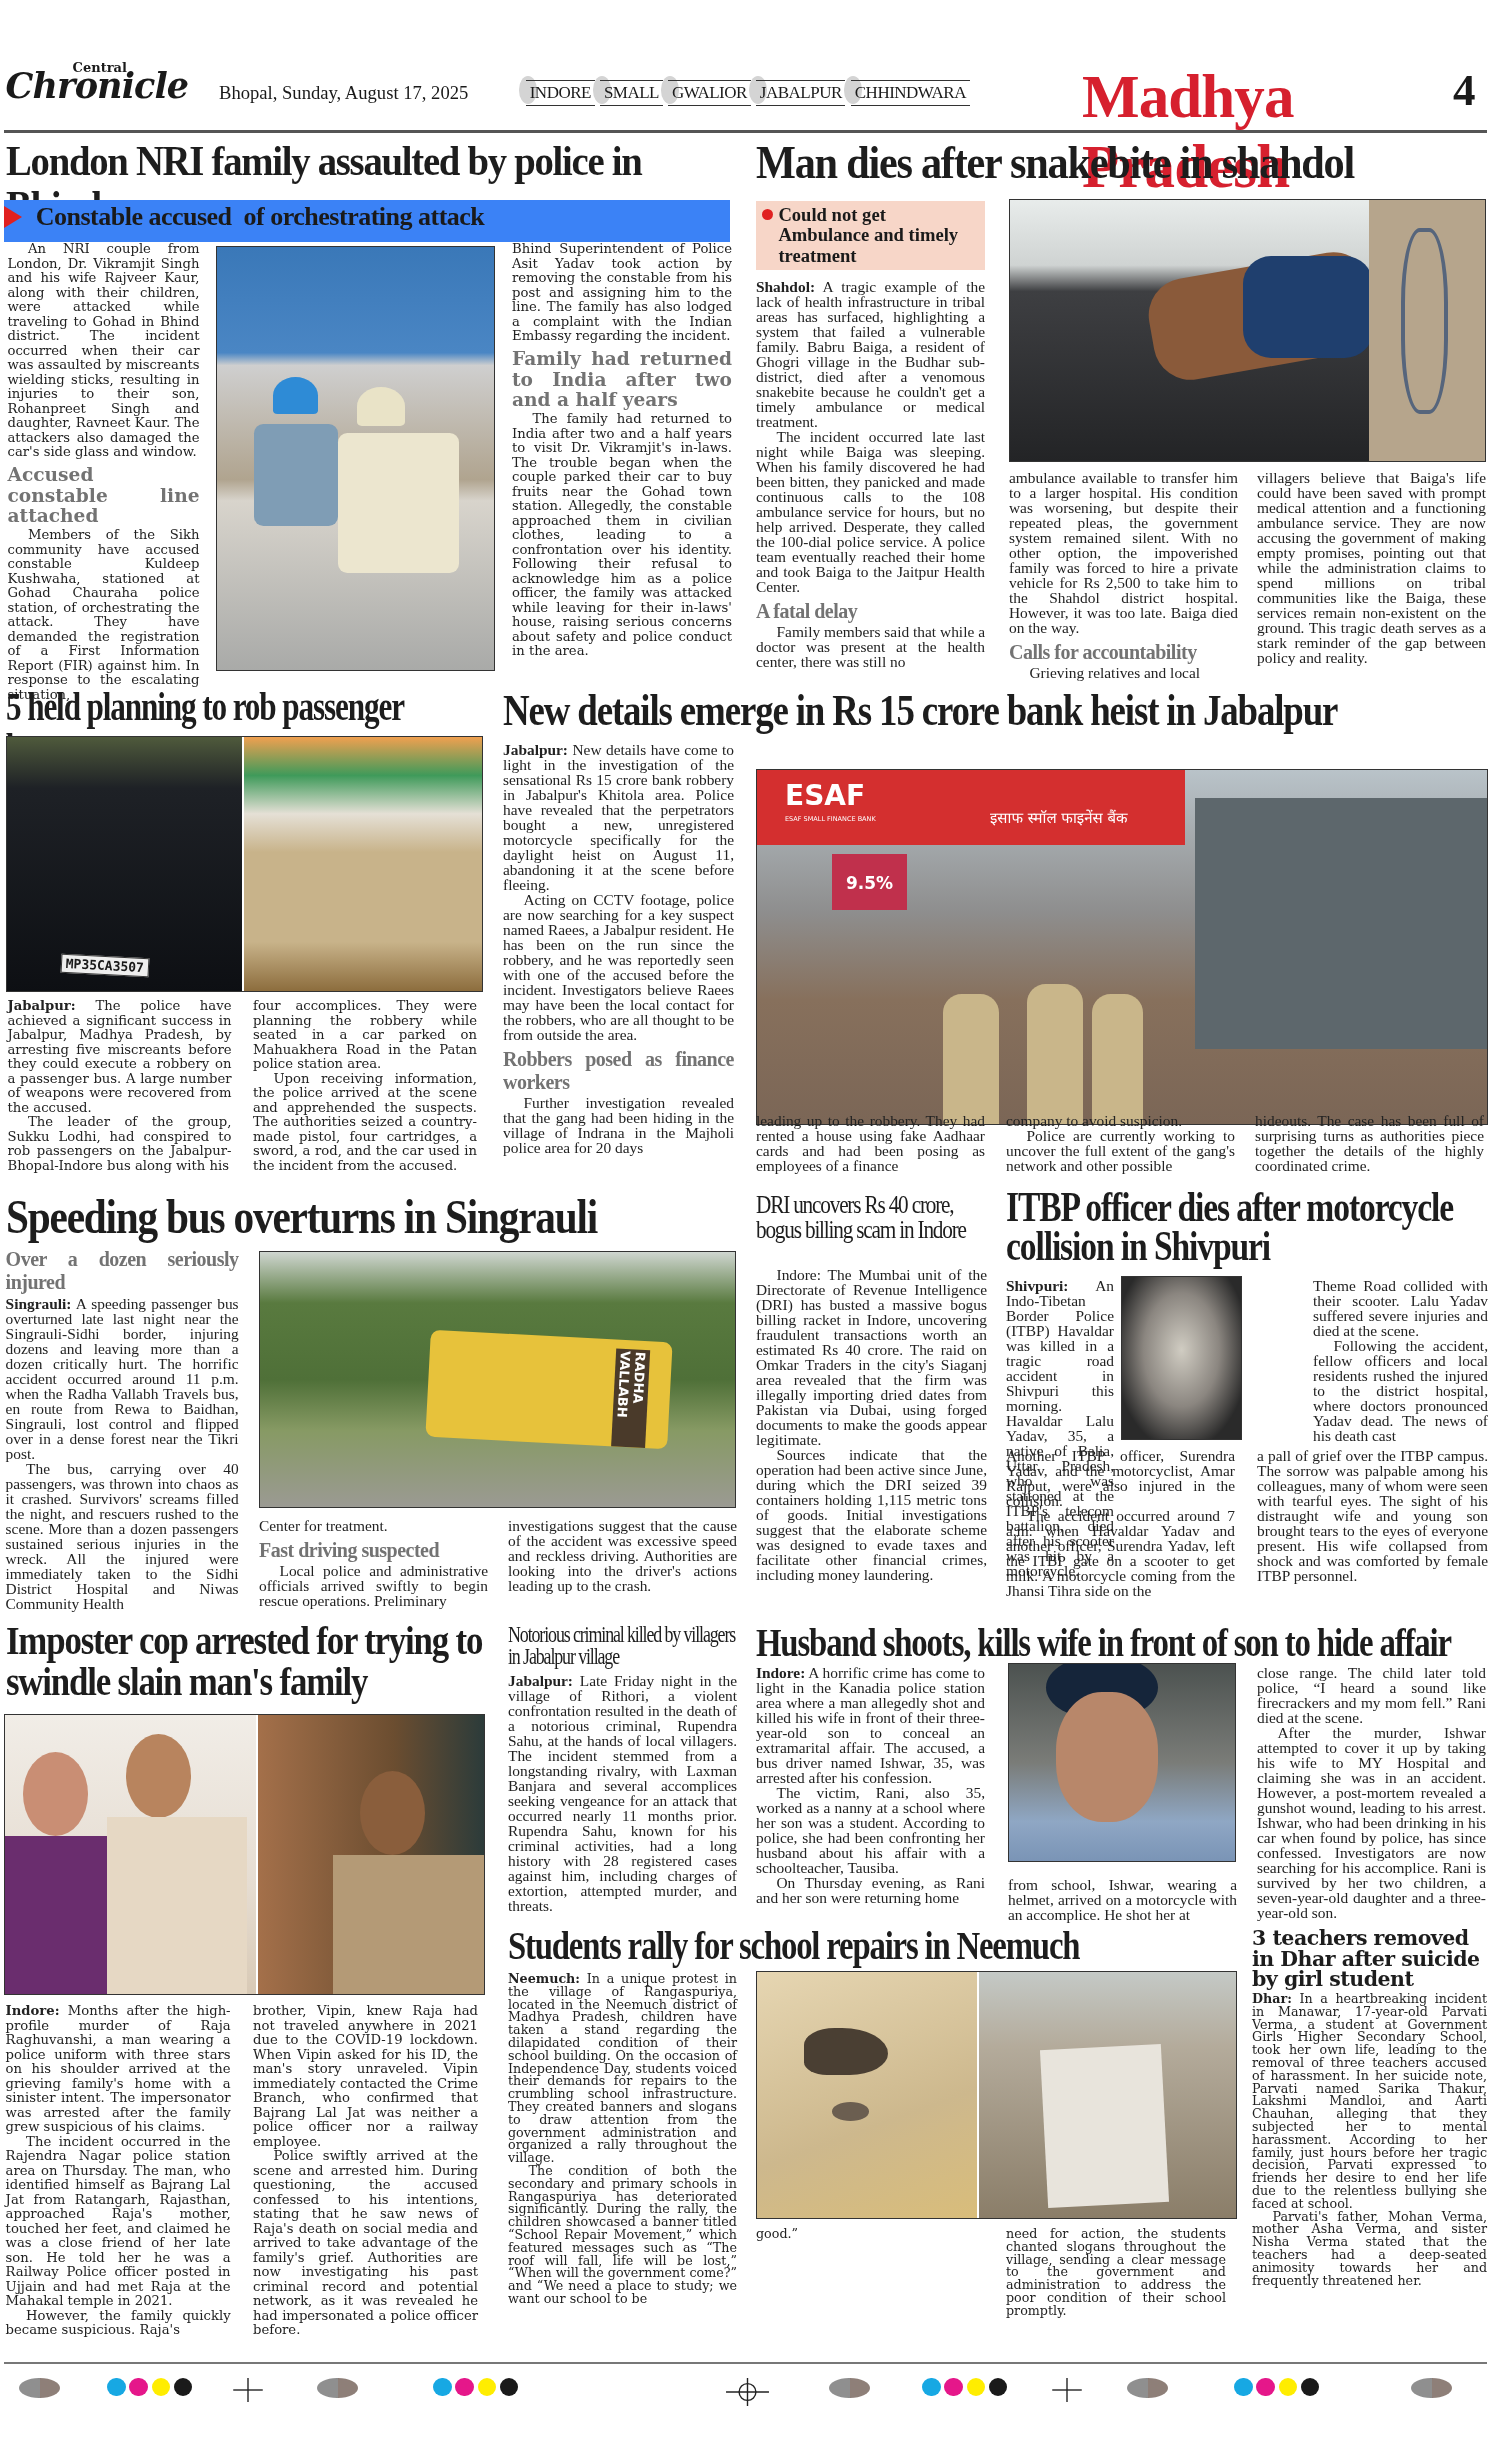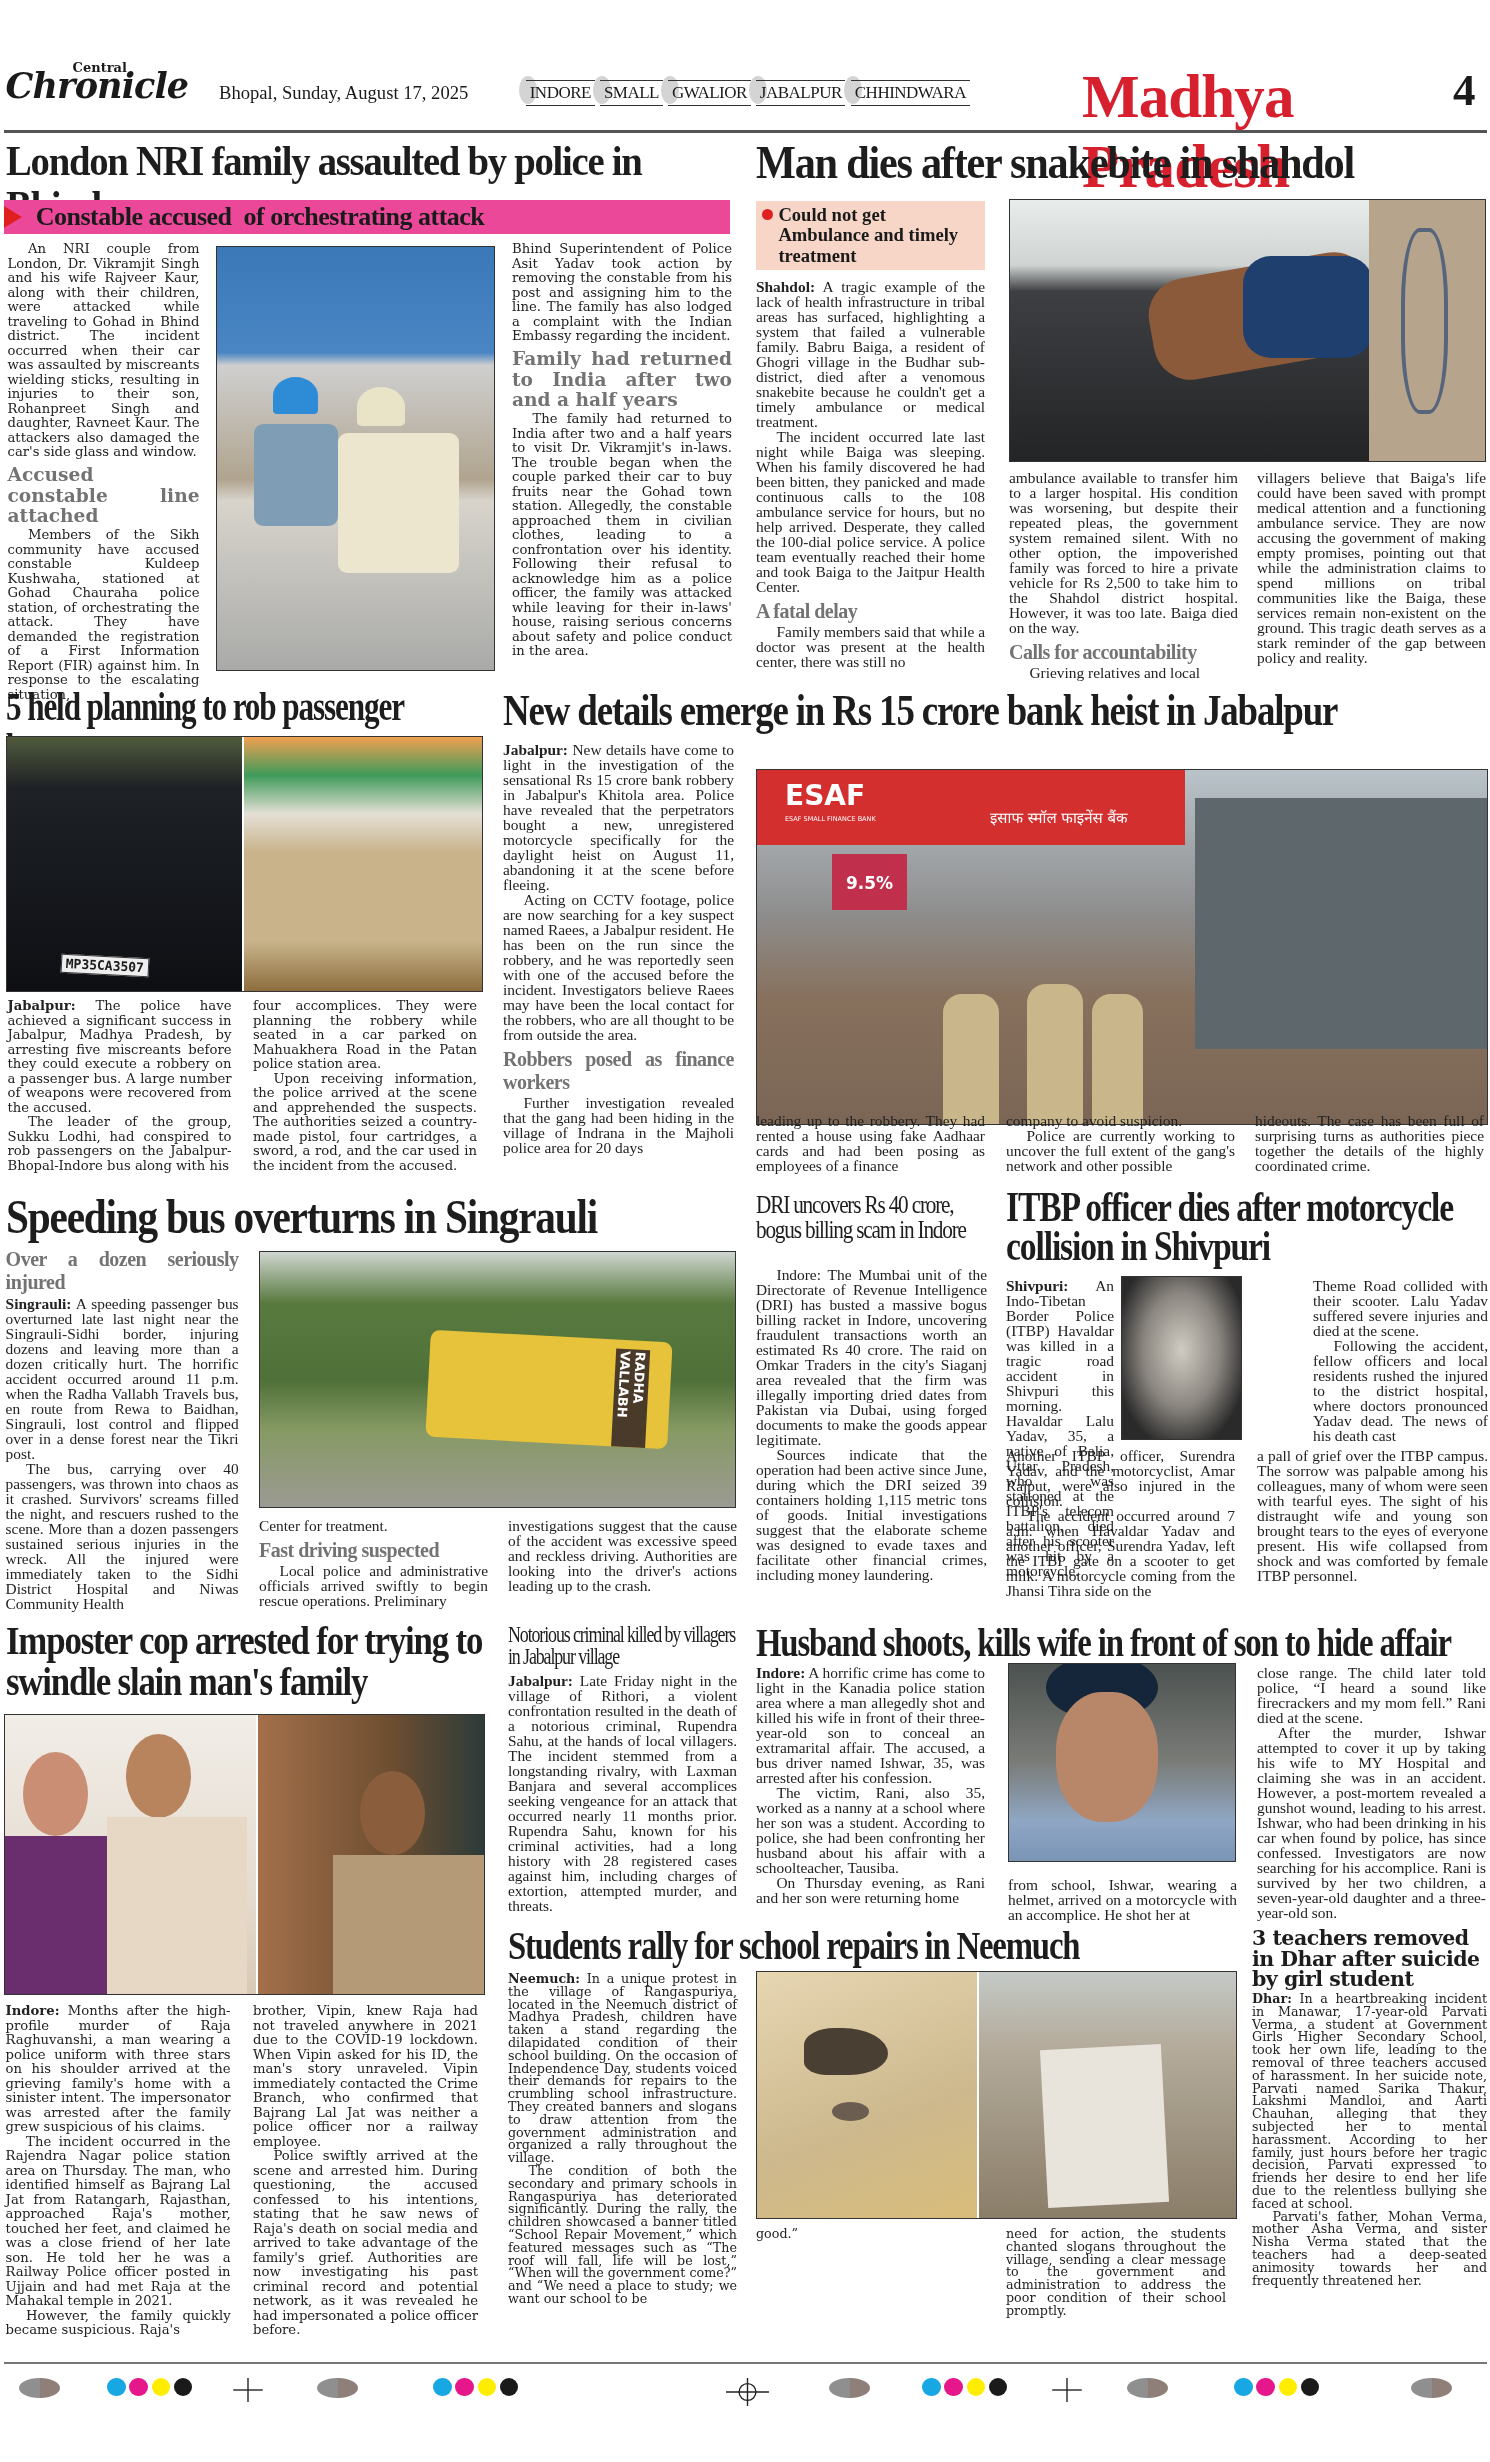--- a/index.html
+++ b/index.html
@@ -52,21 +52,21 @@
         <span class="dot"></span>
         <span class="t">CHHINDWARA</span>
       </span>
     </div>
   <div class="abs" style="left:1082px;top:5.6px;font-family:'Liberation Serif',serif;font-weight:bold;font-size:61px;color:#d6202e;letter-spacing:-0.9px;">Madhya Pradesh</div>
   <div class="abs" style="left:1453px;top:7.5px;font-family:'Liberation Serif',serif;font-weight:bold;font-size:45px;">4</div>
 </div>
 <div class="abs rule" style="left:3.7px;top:130px;width:1483px;"></div>
 
 <h1 class="abs hl" style="left:5.6px;top:138px;font-size:43px;width:745px;transform:scaleX(0.9);">London NRI family assaulted by police in Bhind</h1>
-<div class="abs" style="left:3.7px;top:200px;width:726px;height:34px;background:#ec4899;">
+<div class="abs" style="left:3.7px;top:200px;width:726px;height:42px;background:#3b82f6;">
   <span style="position:absolute;left:0;top:5.6px;width:0;height:0;border-top:11.2px solid transparent;border-bottom:11.2px solid transparent;border-left:18.6px solid #e02020;"></span>
   <span style="position:absolute;left:32px;top:1.9px;font-family:'Liberation Serif',serif;font-weight:bold;font-size:26px;white-space:pre;letter-spacing:-0.5px;">Constable accused  of orchestrating attack</span>
 </div>
 <div class="abs body" style="left:7.5px;top:242px;width:192px;">
   <p>An NRI couple from London, Dr. Vikramjit Singh and his wife Rajveer Kaur, along with their children, were attacked while traveling to Gohad in Bhind district. The incident occurred when their car was assaulted by miscreants wielding sticks, resulting in injuries to their son, Rohanpreet Singh and daughter, Ravneet Kaur. The attackers also damaged the car's side glass and window.</p>
   <div class="sub" style="font-size:18.6px;line-height:20.5px;">Accused constable line attached</div>
   <p>Members of the Sikh community have accused constable Kuldeep Kushwaha, stationed at Gohad Chauraha police station, of orchestrating the attack. They have demanded the registration of a First Information Report (FIR) against him. In response to the escalating situation,</p>
 </div>
 <div class="abs photo" style="left:216px;top:246px;width:279px;height:425px;background:linear-gradient(180deg,#3a78b8 0%,#4a86c4 25%,#cfcfcf 28%,#b0a48f 55%,#d8d4cc 60%,#a9aaa8 100%);">
   <div style="position:absolute;left:56px;top:130px;width:45px;height:37px;border-radius:50% 50% 10% 10%;background:#2e8bd6;"></div>

